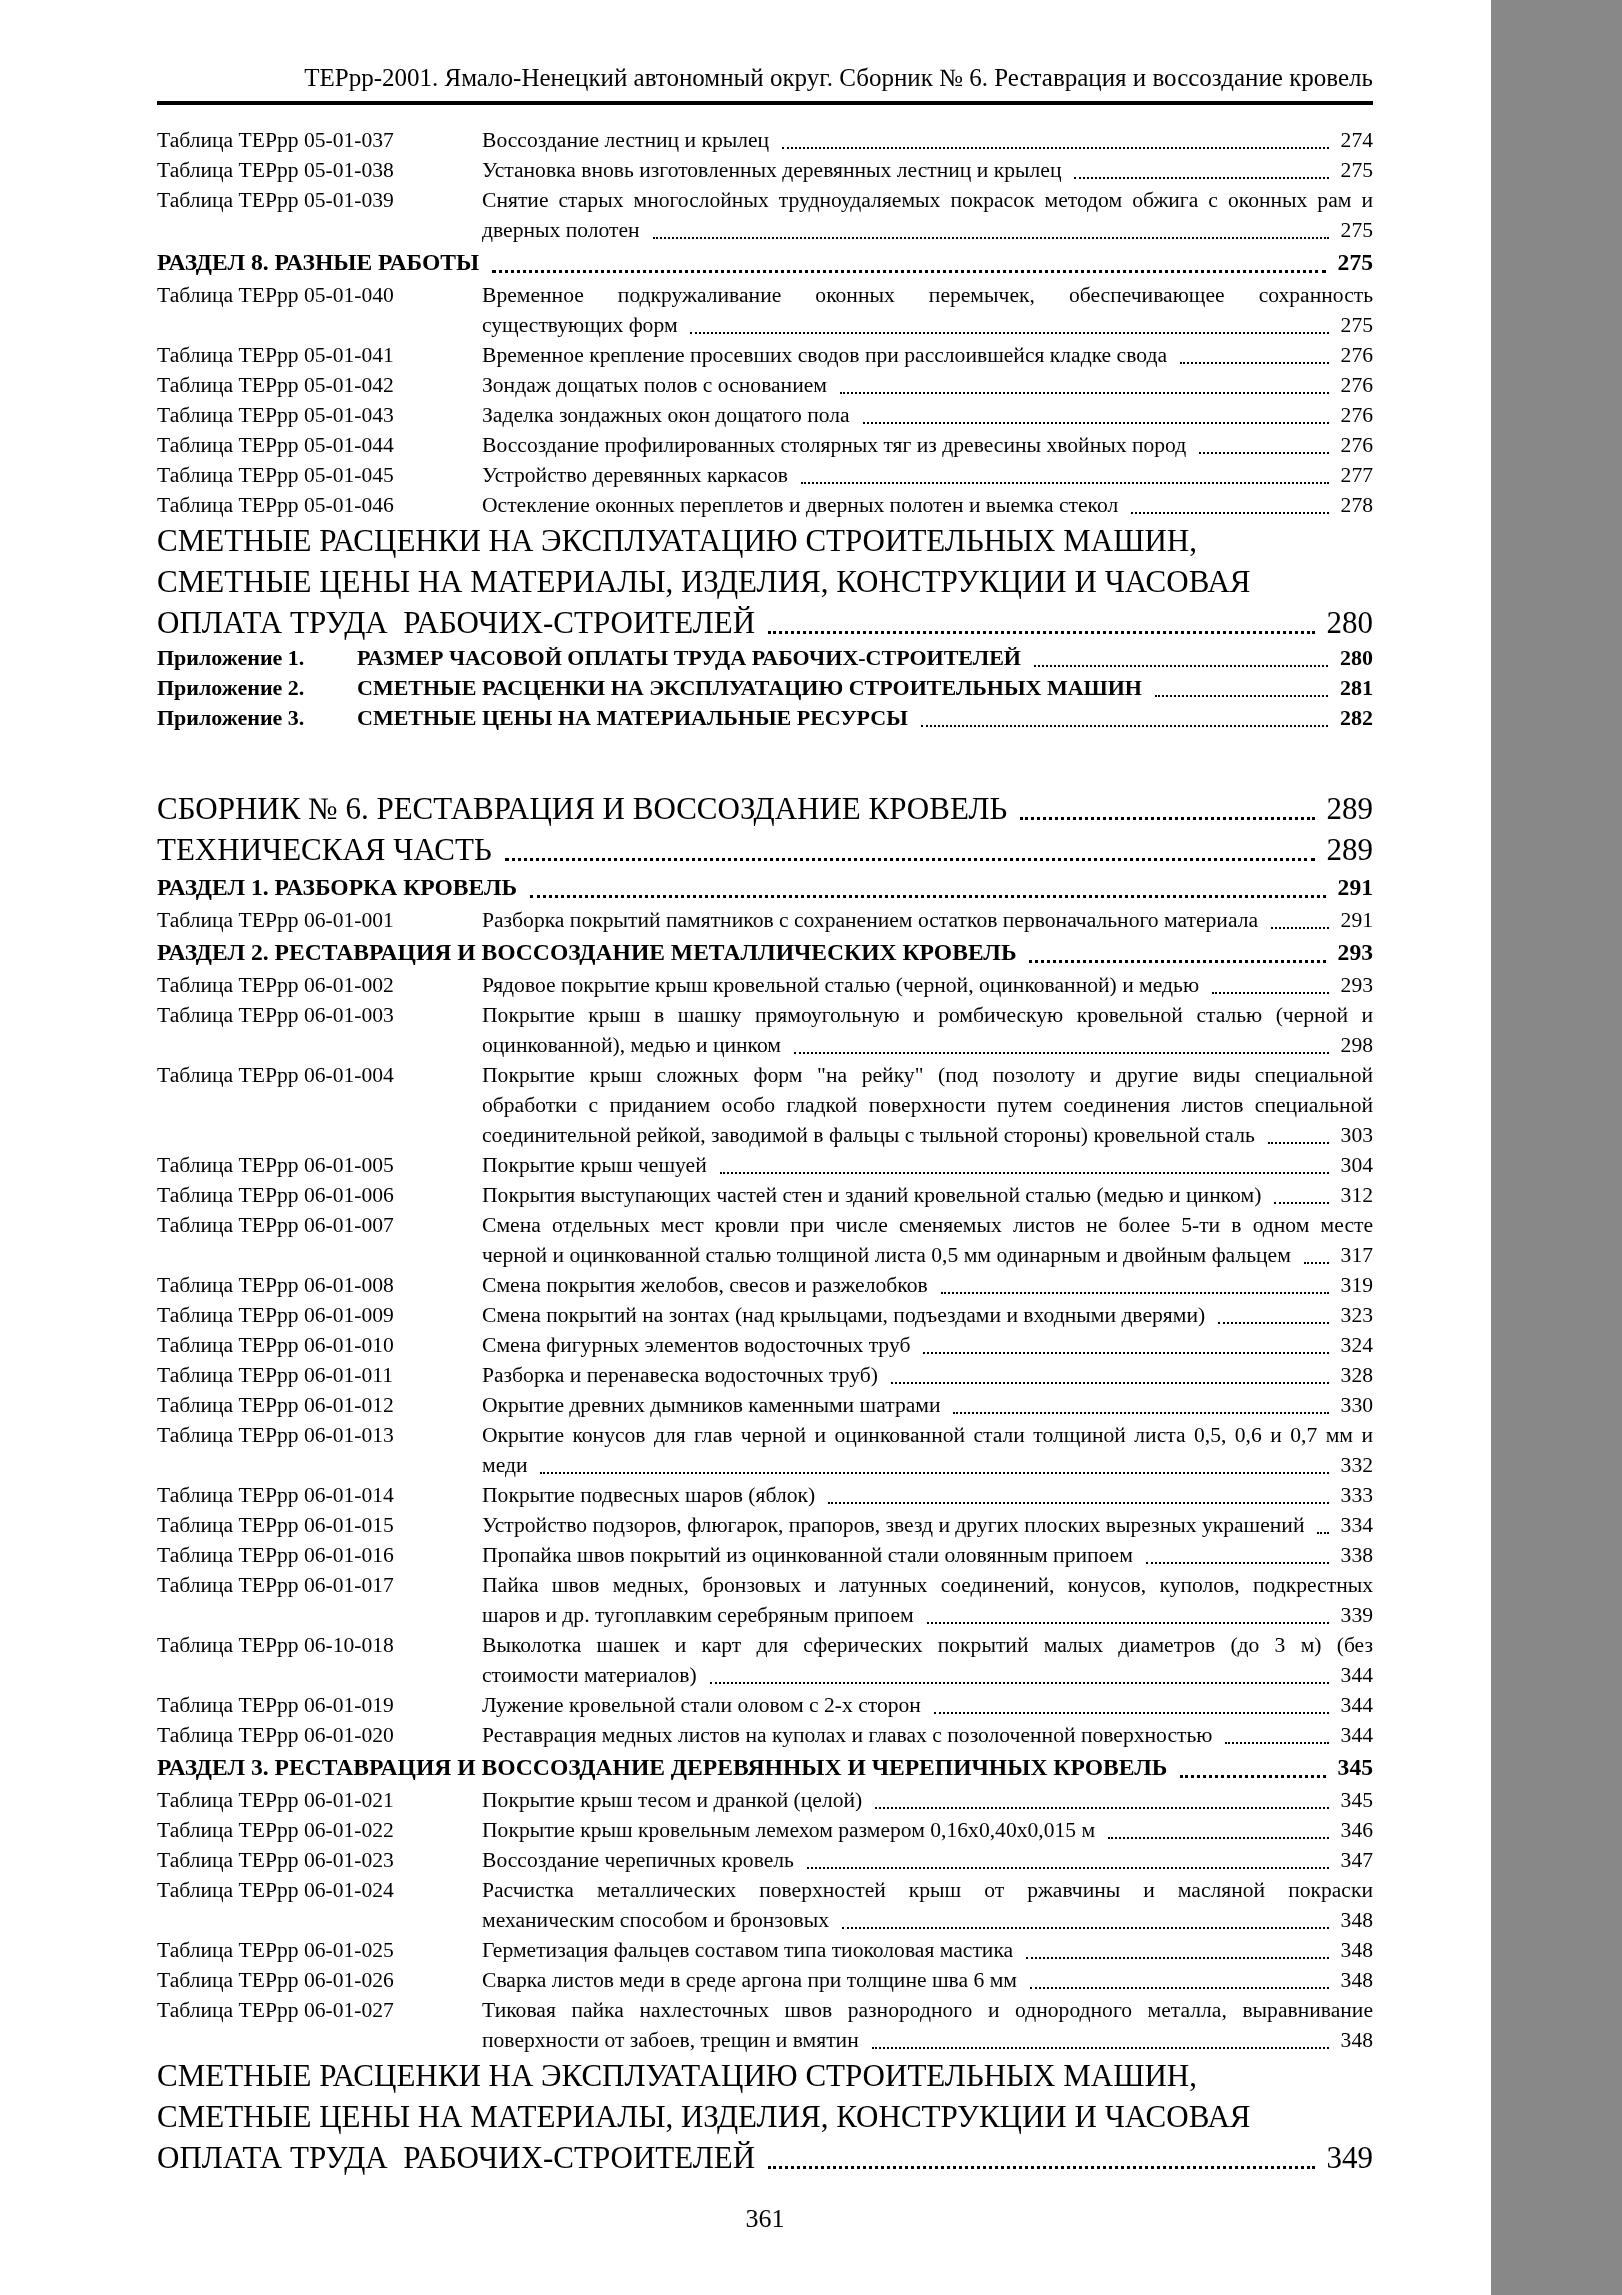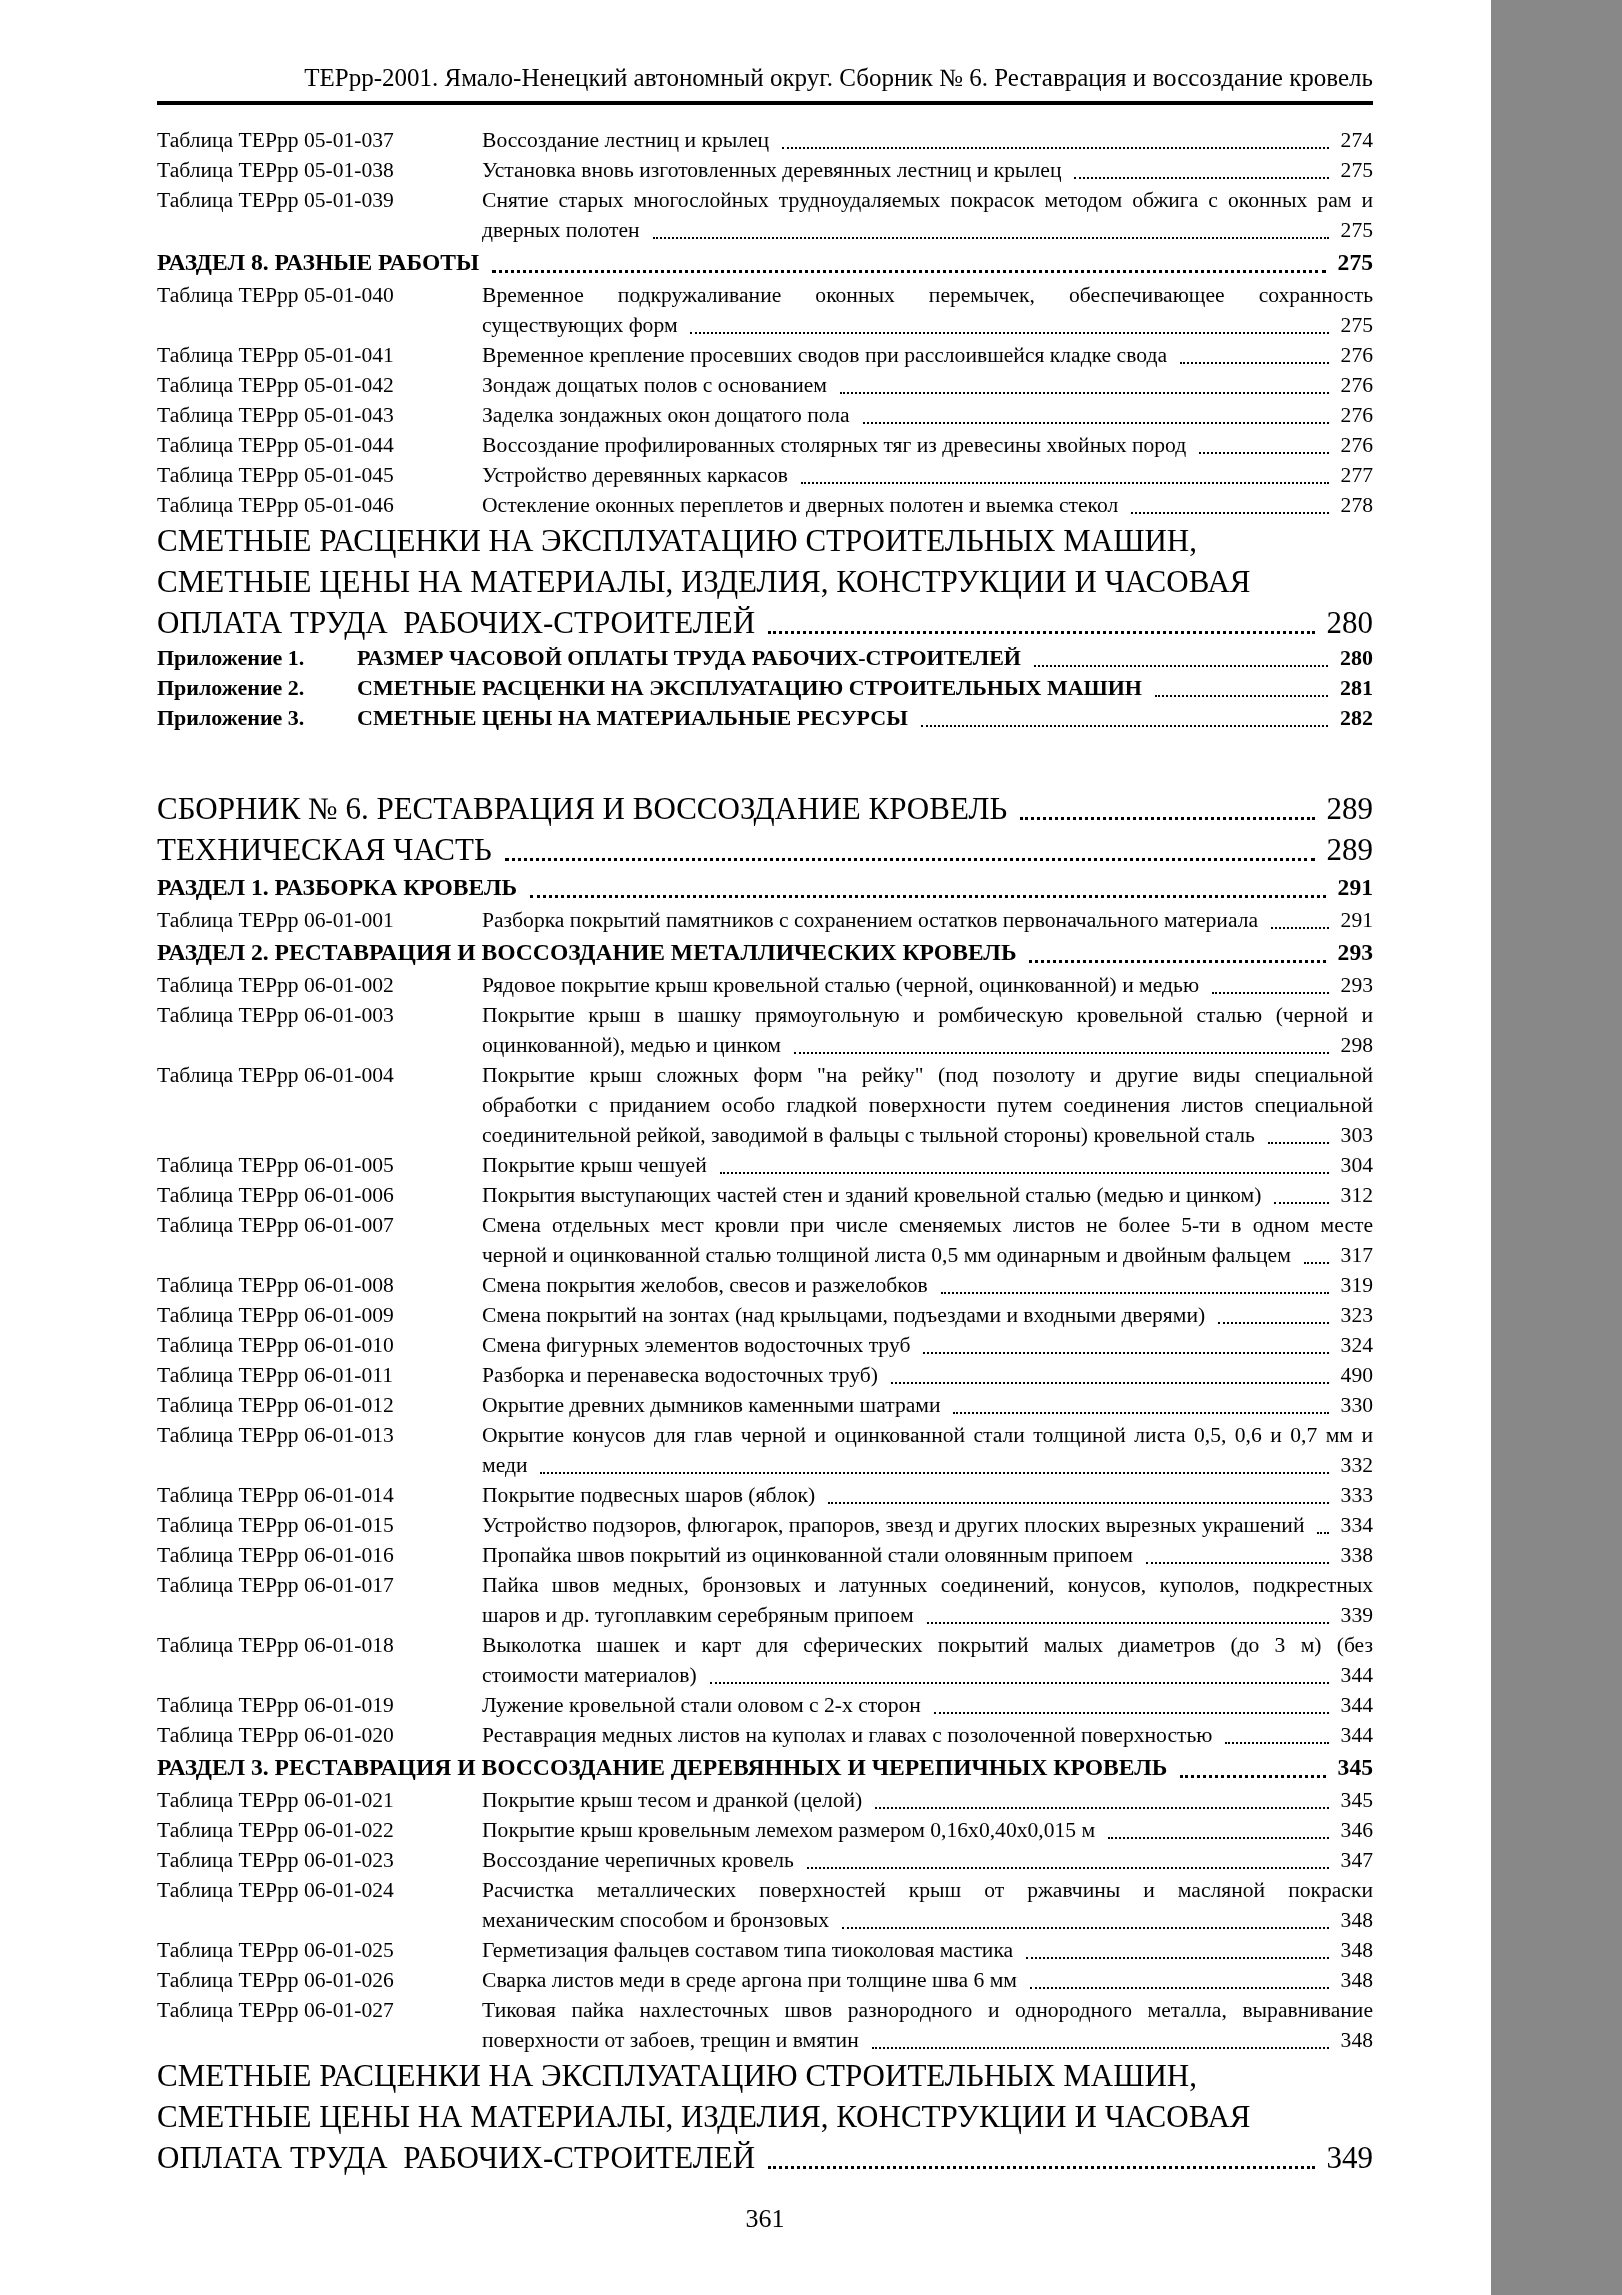--- a/index.html
+++ b/index.html
@@ -347,21 +347,21 @@
             <span class="pg">324</span>
           </div>
         </div>
       </div>
       <div class="row entry">
         <div class="label">Таблица ТЕРрр 06-01-011</div>
         <div class="entry">
           <div class="lastline">
             <span class="t">Разборка и перенавеска водосточных труб)</span>
             <span class="leader"></span>
-            <span class="pg">490</span>
+            <span class="pg">328</span>
           </div>
         </div>
       </div>
       <div class="row entry">
         <div class="label">Таблица ТЕРрр 06-01-012</div>
         <div class="entry">
           <div class="lastline">
             <span class="t">Окрытие древних дымников каменными шатрами</span>
             <span class="leader"></span>
             <span class="pg">330</span>
@@ -414,21 +414,21 @@
         <div class="entry">
           <div class="eline fill">Пайка швов медных, бронзовых и латунных соединений, конусов, куполов, подкрестных</div>
           <div class="lastline">
             <span class="t">шаров и др. тугоплавким серебряным припоем</span>
             <span class="leader"></span>
             <span class="pg">339</span>
           </div>
         </div>
       </div>
       <div class="row entry">
-        <div class="label">Таблица ТЕРрр 06-01-018</div>
+        <div class="label">Таблица ТЕРрр 06-10-018</div>
         <div class="entry">
           <div class="eline fill">Выколотка шашек и карт для сферических покрытий малых диаметров (до 3 м) (без</div>
           <div class="lastline">
             <span class="t">стоимости материалов)</span>
             <span class="leader"></span>
             <span class="pg">344</span>
           </div>
         </div>
       </div>
       <div class="row entry">

